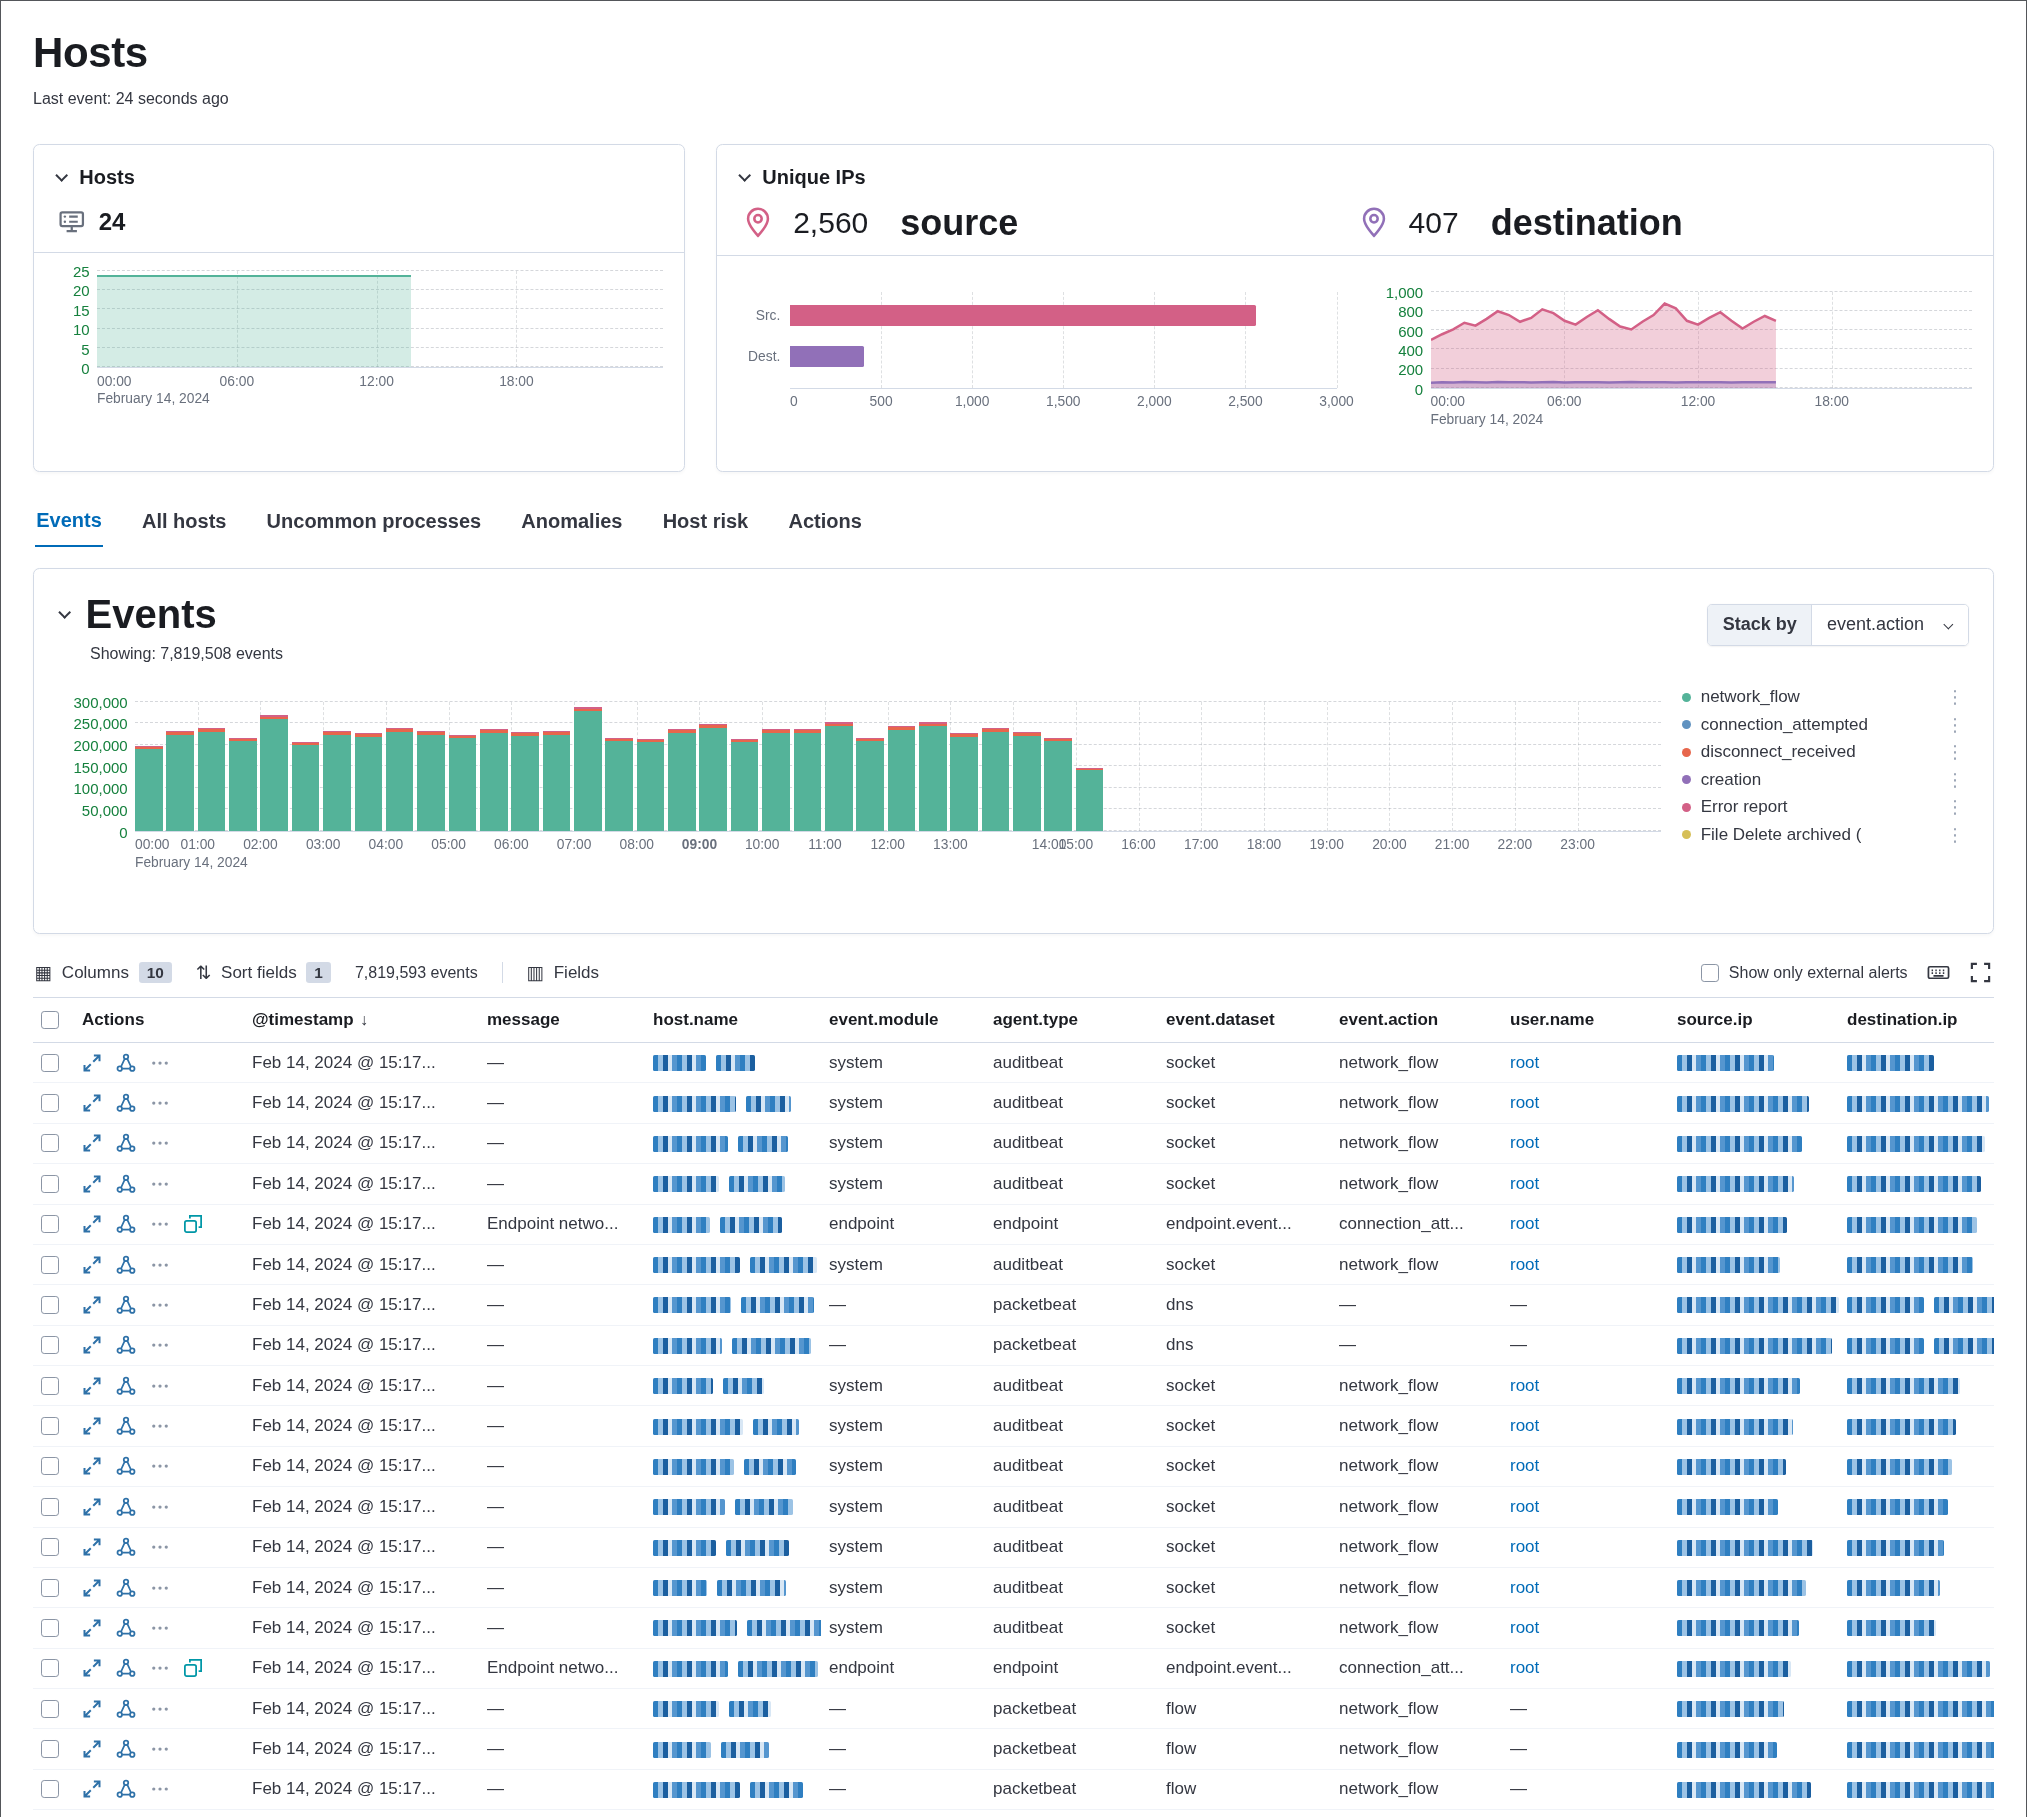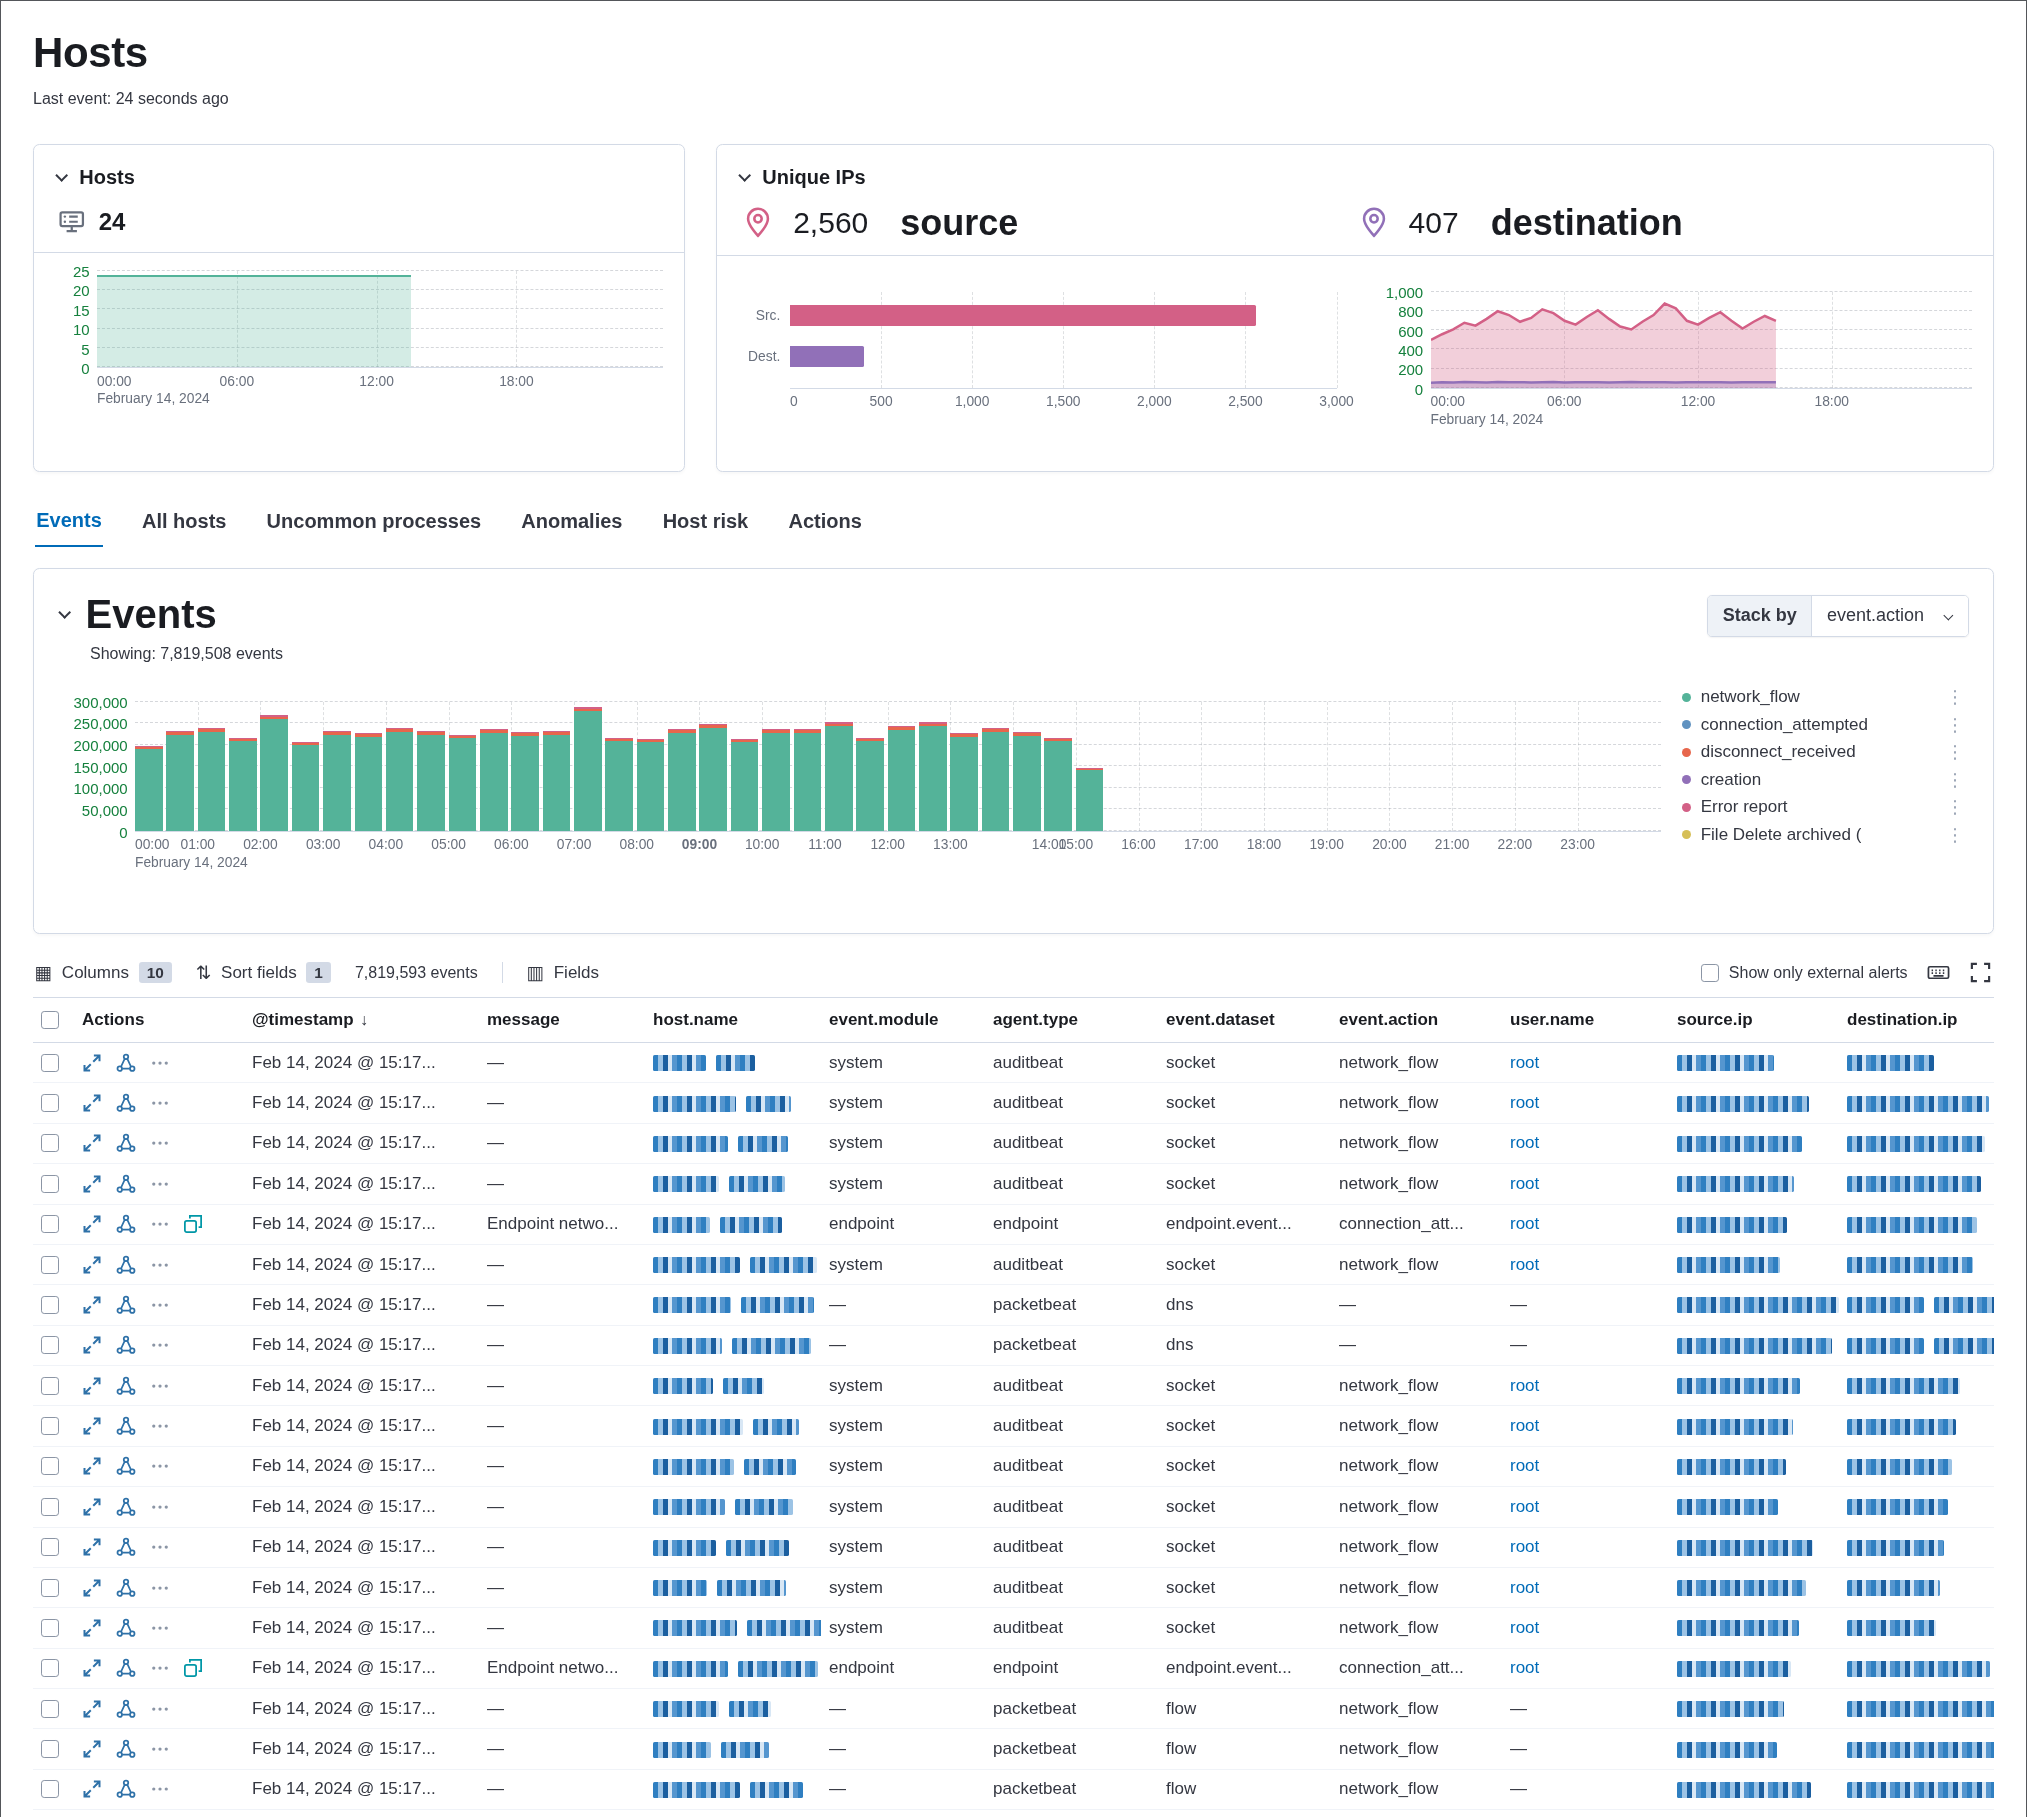--- a/index.html
+++ b/index.html
@@ -70,21 +70,21 @@
   .tabs{display:flex;gap:37px;margin-top:37px;padding:0 1.6px}
   .tab{background:none;border:none;font-family:inherit;font-size:20px;font-weight:700;color:#343741;padding:0 1.6px 13px 1.6px;cursor:pointer}
   .tab.active{color:#006bb8;border-bottom:2.4px solid #006bb8}
 
   
   .events-panel{margin-top:21px;padding:23px 24px 21px 24px;height:366px}
   .events-head{display:flex;align-items:flex-start;justify-content:space-between}
   .events-title-wrap{display:flex;align-items:center;gap:13px}
   .events-title{font-size:40px;font-weight:700;color:#1a1c21}
   .events-showing{font-size:16px;color:#343741;margin:8px 0 0 32px}
-  .stackby{display:flex;align-items:flex-start;border:0.8px solid #d3dae6;border-radius:4.9px;overflow:hidden;box-shadow:0 0.8px 1.6px rgba(0,0,0,.05);margin-top:3px}
+  .stackby{display:flex;align-items:flex-start;border:0.8px solid #d3dae6;border-radius:4.9px;overflow:hidden;box-shadow:0 0.8px 1.6px rgba(0,0,0,.05);margin-top:12px}
   .stackby-label{background:#eef2f7;padding:9.7px 14.6px;font-size:18px;font-weight:700;color:#343741;display:flex;align-items:center;border-right:0.8px solid #d3dae6}
   .stackby-select{background:#fff;border:none;font-family:inherit;font-size:18px;color:#343741;padding:9.7px 14.6px;display:flex;align-items:center;gap:18px;cursor:pointer}
   .events-chart-row{display:flex;margin-top:21px}
   .events-chart-block{flex:1;min-width:0}
   .legend{width:308px;padding-left:21px;max-height:169px;overflow:hidden}
   .legend-item{display:flex;align-items:center;height:27.5px;font-size:17px;color:#343741;cursor:pointer}
   .dot{width:9px;height:9px;border-radius:50%;flex:0 0 auto;margin-right:9.7px}
   .legend-label{white-space:nowrap;overflow:hidden;text-overflow:ellipsis}
   .legend-menu{margin-left:auto;color:#98a2b3;font-size:18px;padding:0 4.9px;cursor:pointer}
 

